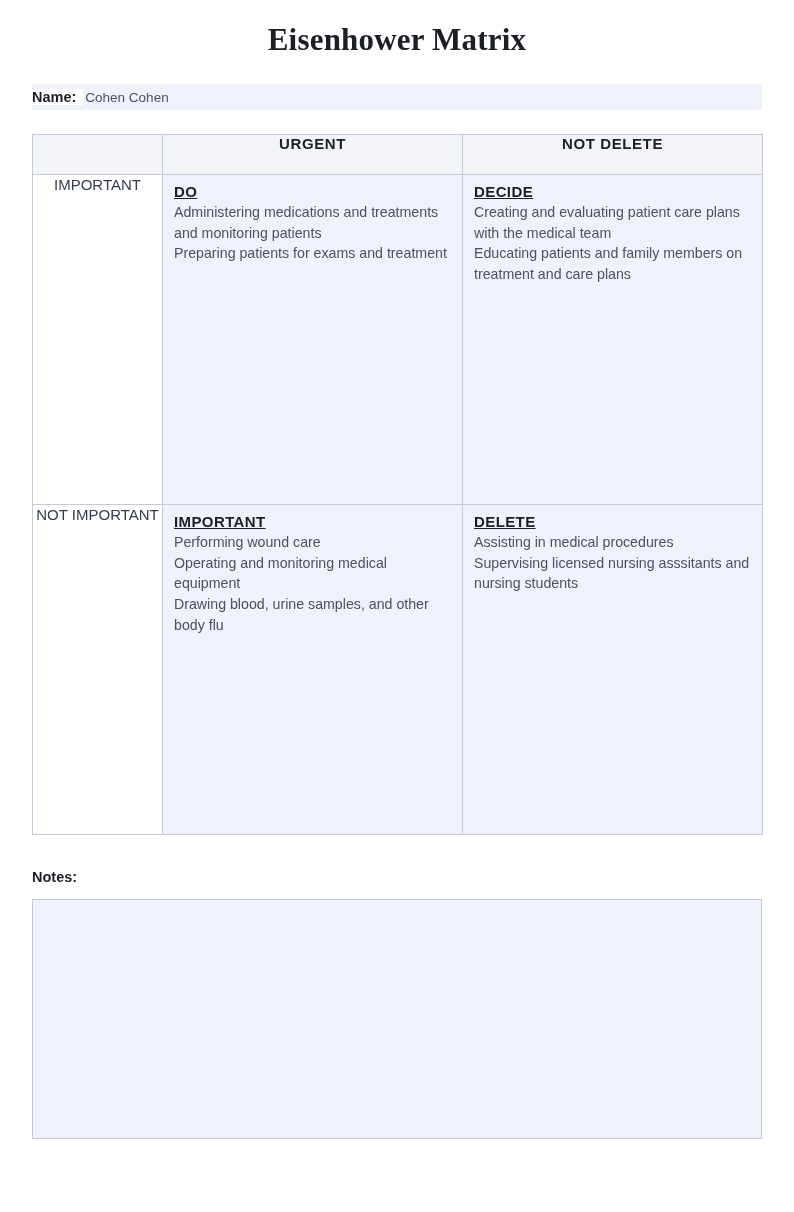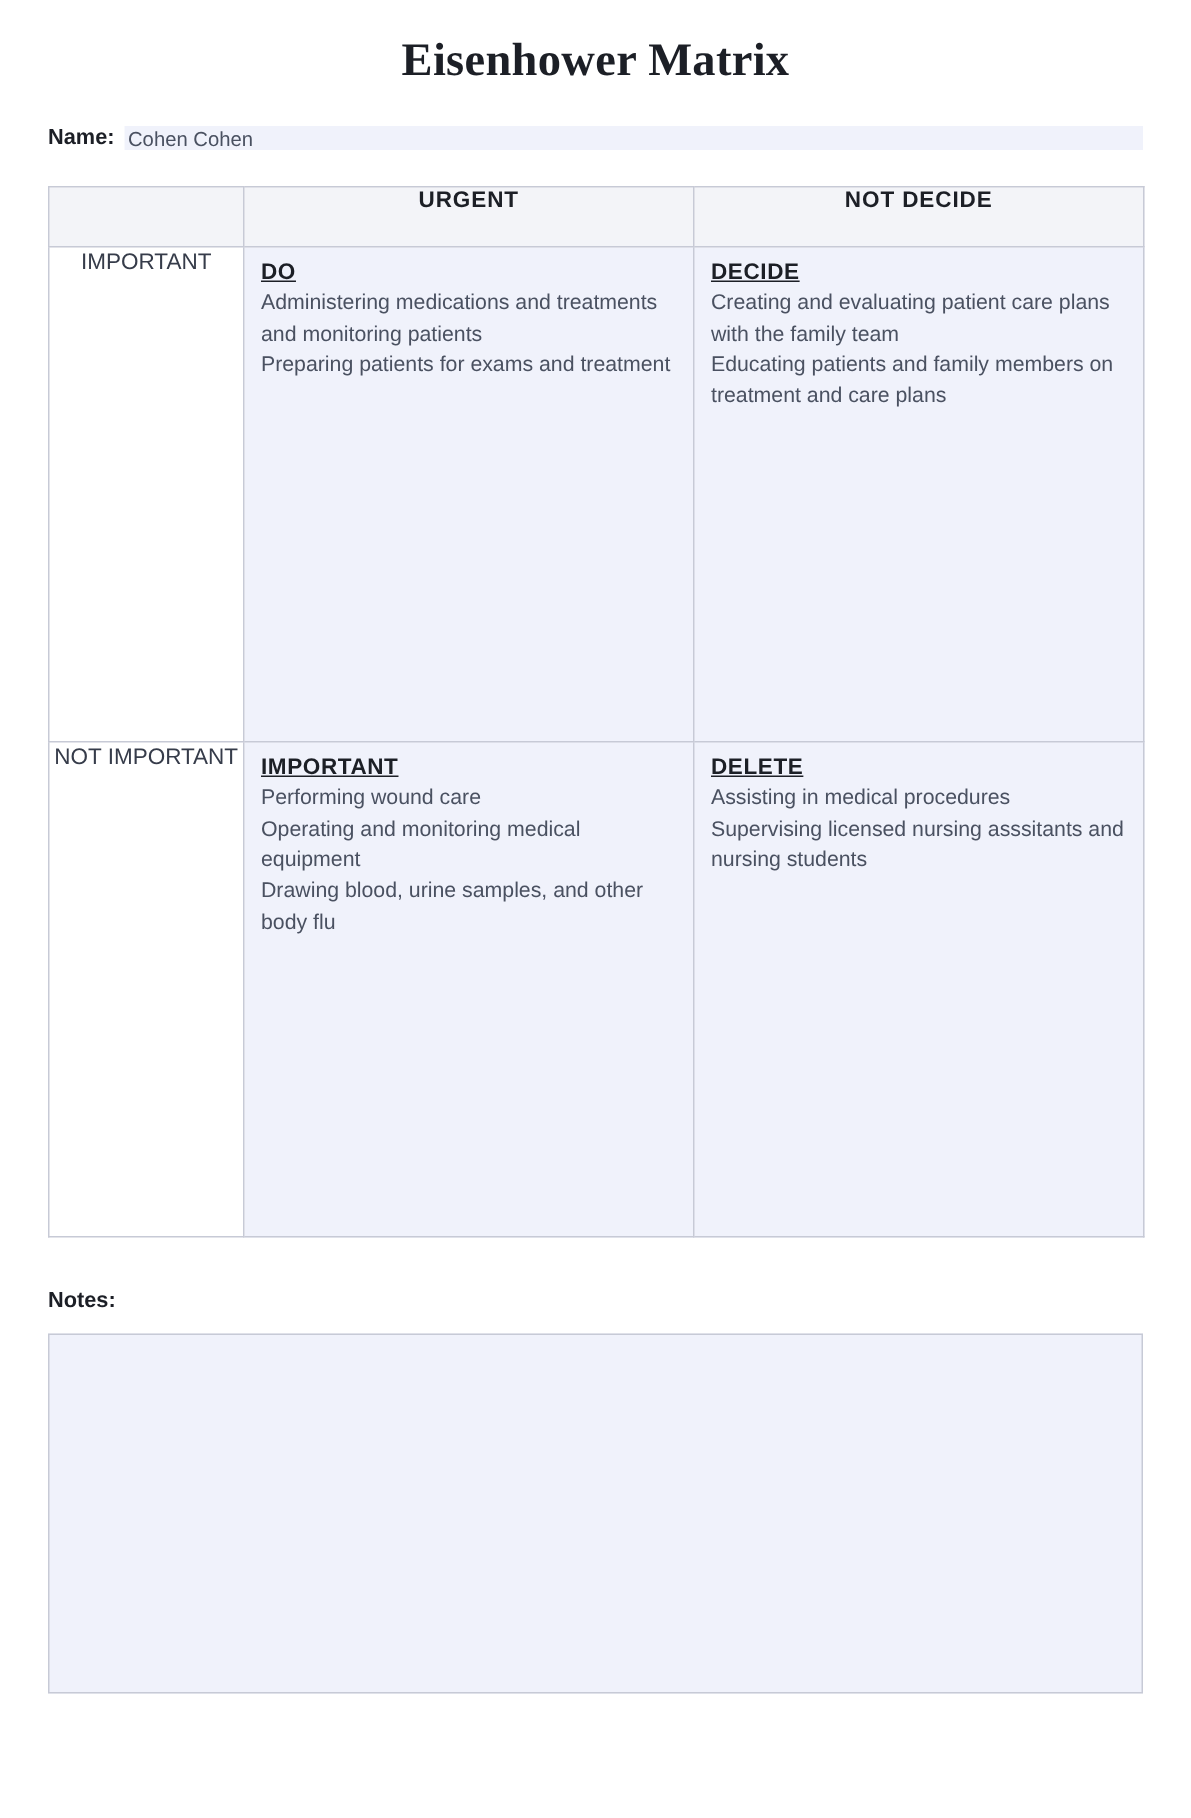--- a/index.html
+++ b/index.html
@@ -27,21 +27,21 @@
     font-weight: bold;
     color: #1c1f26;
     letter-spacing: 0.2px;
     margin: 22px 0 26px 0;
     font-family: "Liberation Serif", serif;
   }
   .field-row {
     display: flex;
     align-items: center;
     background: #f0f2fb;
-    height: 16px;
+    height: 26px;
     margin-bottom: 10px;
   }
   .field-label {
     font-size: 14.5px;
     font-weight: bold;
     color: #1c1f26;
     background: #ffffff;
     padding-right: 7px;
     white-space: nowrap;
   }
@@ -135,35 +135,35 @@
     <span class="field-label">Name:</span>
     <span class="field-value">Cohen Cohen</span>
   </div>
 
 
   <table class="matrix">
     <tbody>
         <tr>
       <th class="head-blank col-axis"></th>
       <th class="head-cell col-q">URGENT</th>
-      <th class="head-cell col-q">NOT DECIDE</th>
+      <th class="head-cell col-q">NOT DELETE</th>
     </tr>
     <tr>
       <td class="axis-cell">IMPORTANT</td>
       <td class="quad">
         <div class="quad-inner">
           <div class="quad-title">DO</div>
           <p class="quad-item">Administering medications and treatments and monitoring patients</p>
           <p class="quad-item">Preparing patients for exams and treatment</p>
         </div>
       </td>
       <td class="quad">
         <div class="quad-inner">
           <div class="quad-title">DECIDE</div>
-          <p class="quad-item">Creating and evaluating patient care plans with the family team</p>
+          <p class="quad-item">Creating and evaluating patient care plans with the medical team</p>
           <p class="quad-item">Educating patients and family members on treatment and care plans</p>
         </div>
       </td>
     </tr>
     <tr>
       <td class="axis-cell">NOT IMPORTANT</td>
       <td class="quad">
         <div class="quad-inner">
           <div class="quad-title">IMPORTANT</div>
           <p class="quad-item">Performing wound care</p>

